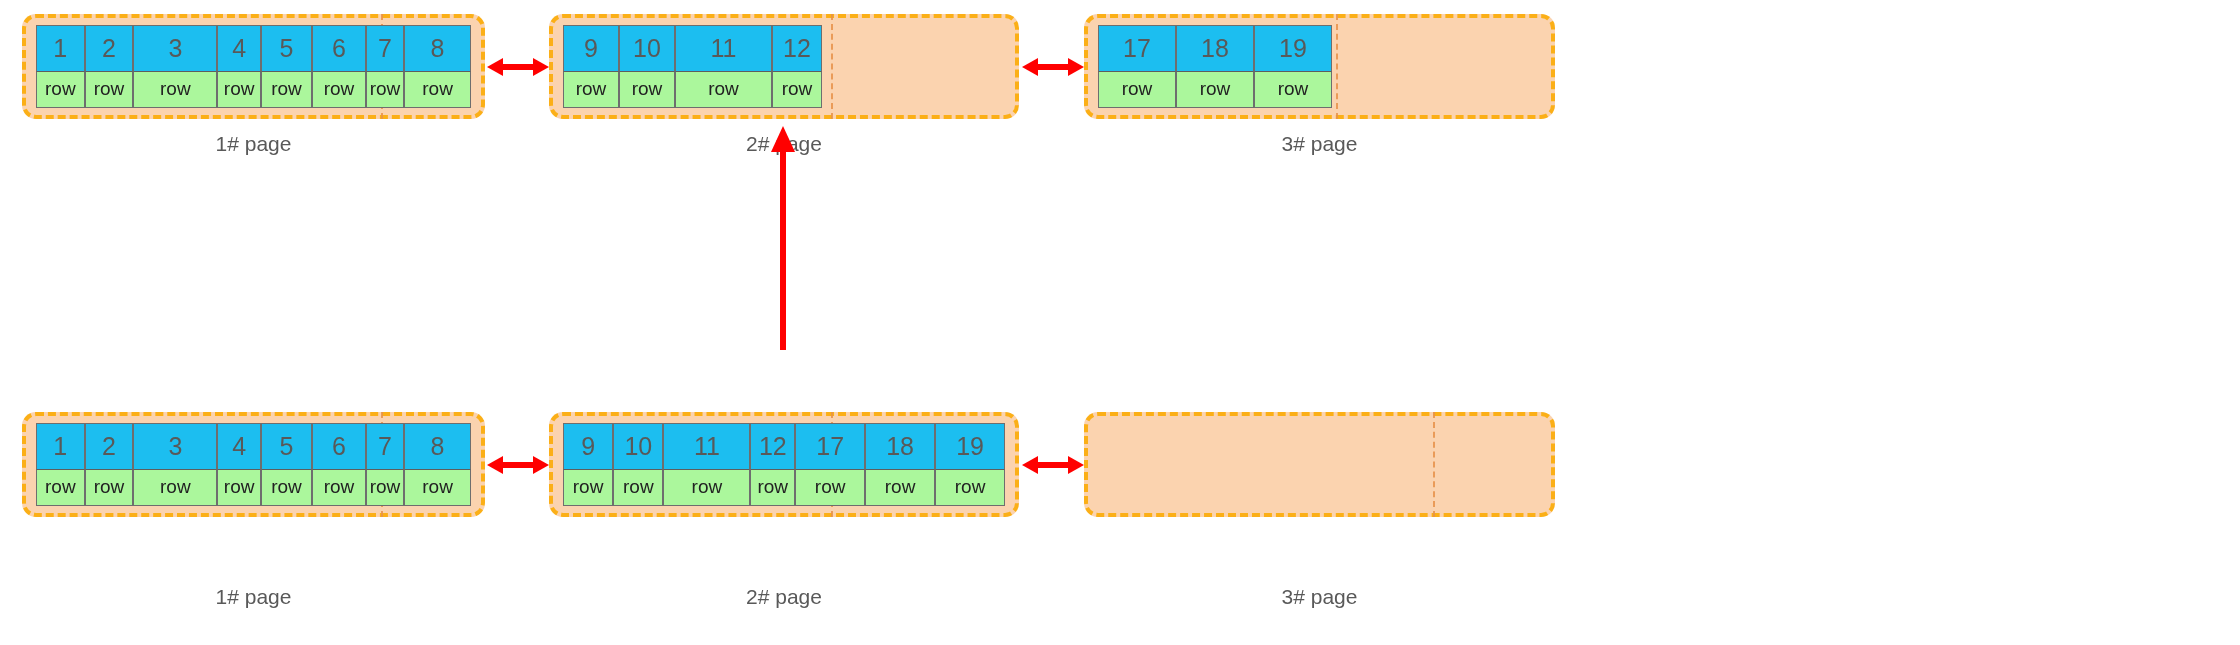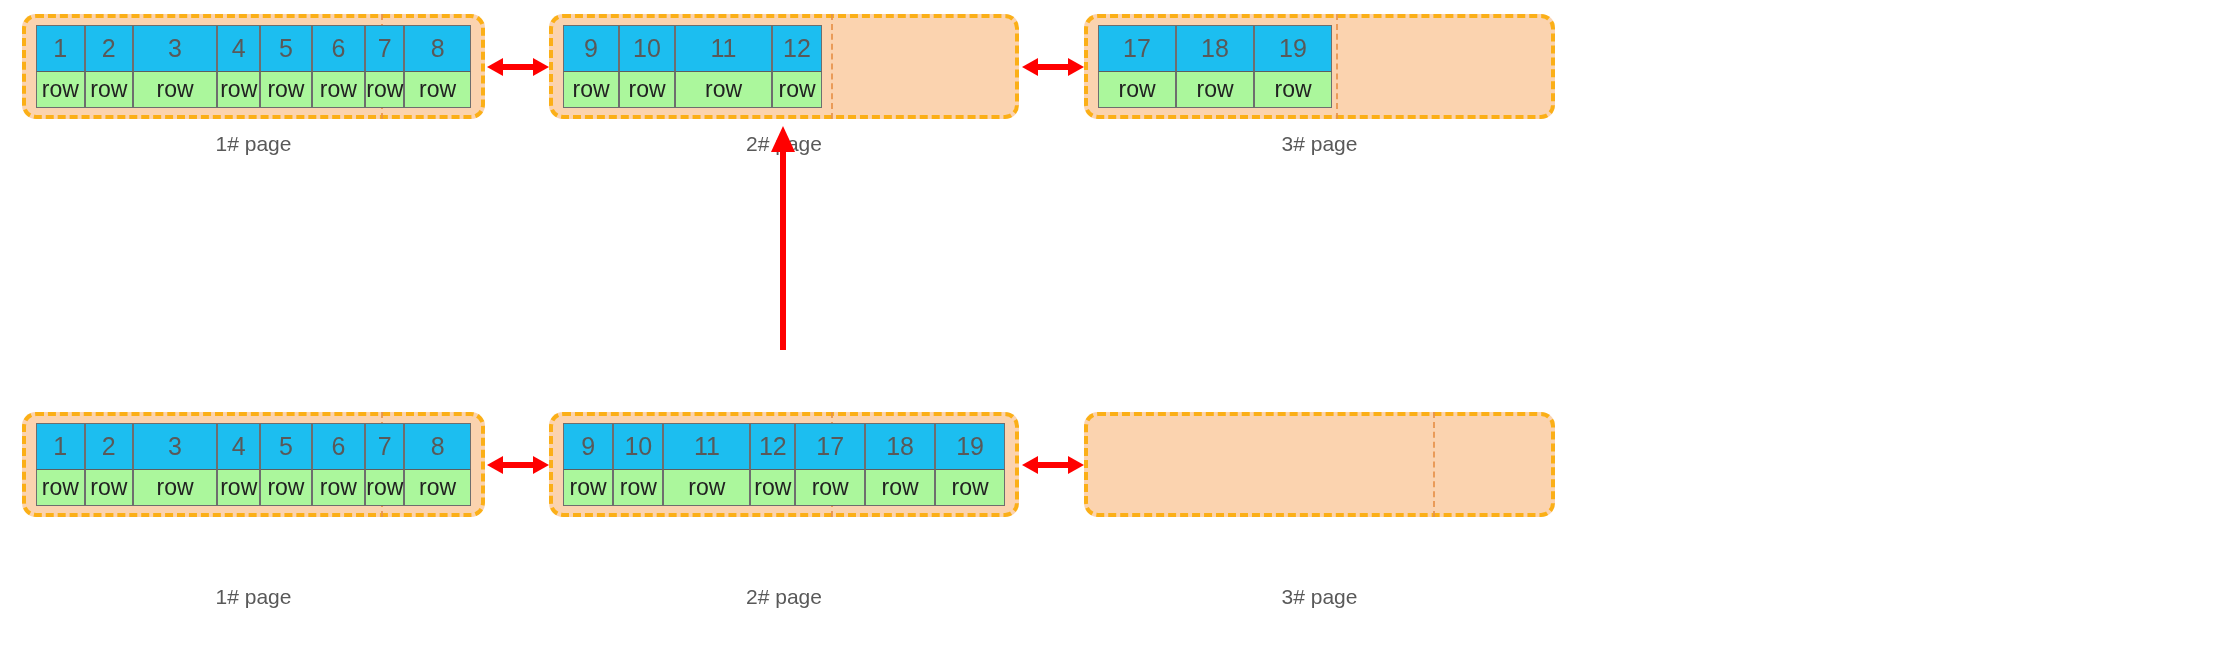--- a/index.html
+++ b/index.html
@@ -67,21 +67,21 @@
   }
   .cell-bot {
     background: #ABF79C;
     border: 1px solid #6E6E6E;
     border-top: none;
     box-sizing: border-box;
     display: flex;
     align-items: center;
     justify-content: center;
     color: #222222;
-    font-size: 23px;
+    font-size: 19px;
     height: 40px;
   }
 
   
   .page-label {
     position: absolute;
     text-align: center;
     color: #595959;
     font-size: 21px;
     white-space: nowrap;

